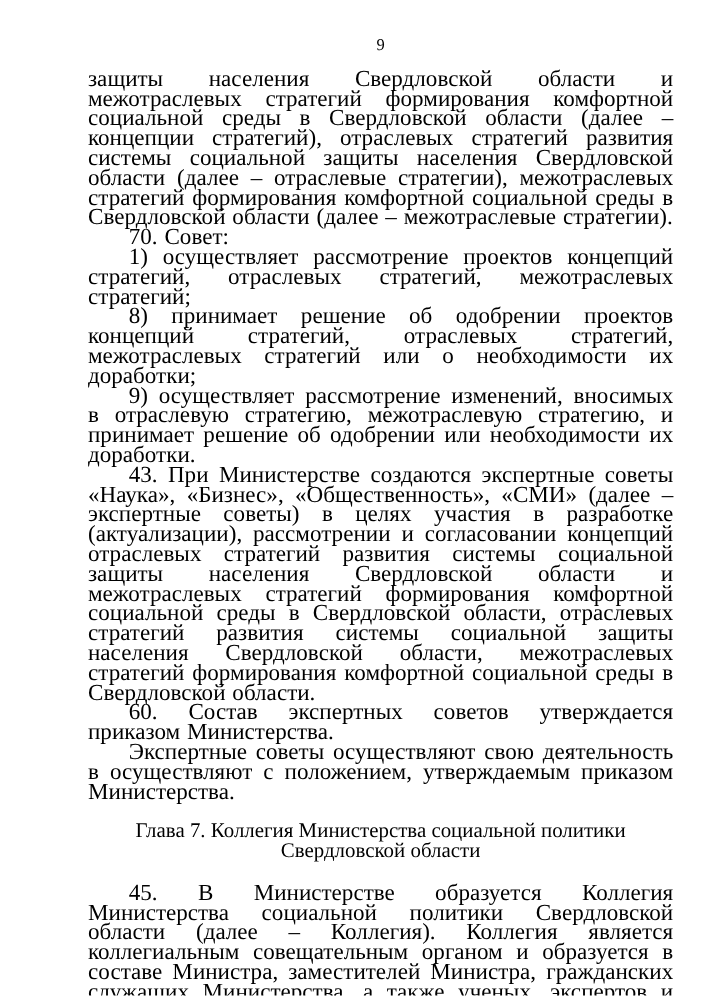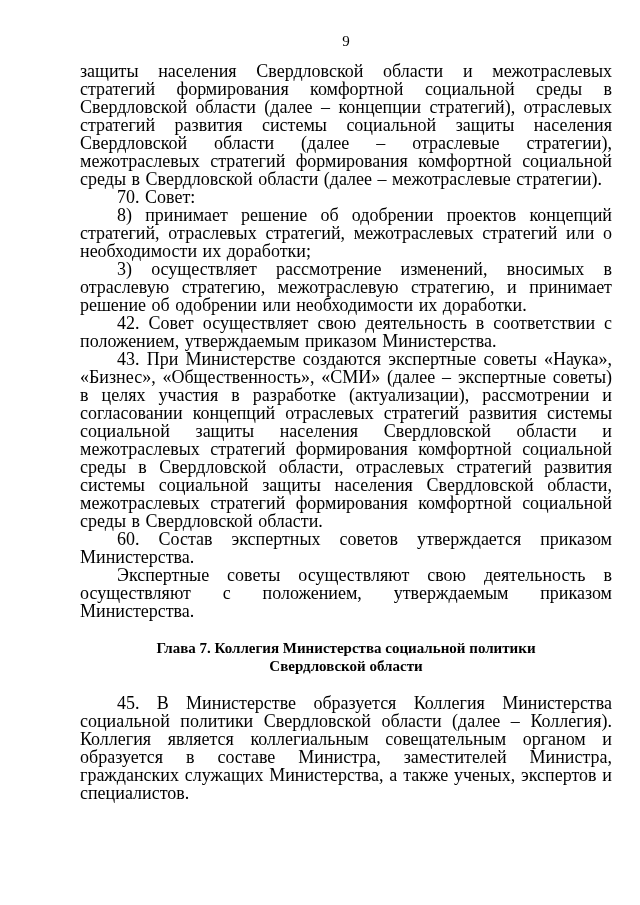--- a/index.html
+++ b/index.html
@@ -22,59 +22,59 @@
     padding: 32px 28px 0 80px;
   }
   .page-number {
     text-align: center;
     font-size: 15px;
     line-height: 18px;
     margin: 0 0 12px 0;
   }
   p.body {
     margin: 0;
-    font-size: 18px;
+    font-size: 21px;
     line-height: 18px;
     text-align: justify;
     text-indent: 37px;
     word-spacing: 1px;
   }
   p.body.no-indent {
     text-indent: 0;
   }
   .chapter-heading {
-    font-size: 15px;
-    font-weight: bold;
+    font-size: 19px;
+    font-weight: normal;
     text-align: center;
     line-height: 18px;
     margin: 19px 0 19px 0;
   }
   .chapter-heading .hline {
     display: block;
   }
 </style>
 </head>
 <body>
 
 <div class="page">
 
   <div class="page-number">9</div>
 
   <p class="body no-indent">защиты населения Свердловской области и межотраслевых стратегий формирования комфортной социальной среды в Свердловской области (далее – концепции стратегий), отраслевых стратегий развития системы социальной защиты населения Свердловской области (далее – отраслевые стратегии), межотраслевых стратегий формирования комфортной социальной среды в Свердловской области (далее – межотраслевые стратегии).</p>
 
 
   <p class="body">70. Совет:</p>
 
+  <p class="body">1) осуществляет рассмотрение проектов концепций стратегий, отраслевых стратегий, межотраслевых стратегий;</p>
 
   <p class="body">8) принимает решение об одобрении проектов концепций стратегий, отраслевых стратегий, межотраслевых стратегий или о необходимости их доработки;</p>
 
-  <p class="body">3) осуществляет рассмотрение изменений, вносимых в отраслевую стратегию, межотраслевую стратегию, и принимает решение об одобрении или необходимости их доработки.</p>
+  <p class="body">9) осуществляет рассмотрение изменений, вносимых в отраслевую стратегию, межотраслевую стратегию, и принимает решение об одобрении или необходимости их доработки.</p>
 
 
-  <p class="body">42. Совет осуществляет свою деятельность в соответствии с положением, утверждаемым приказом Министерства.</p>
 
   <p class="body">43. При Министерстве создаются экспертные советы «Наука», «Бизнес», «Общественность», «СМИ» (далее – экспертные советы) в целях участия в разработке (актуализации), рассмотрении и согласовании концепций отраслевых стратегий развития системы социальной защиты населения Свердловской области и межотраслевых стратегий формирования комфортной социальной среды в Свердловской области, отраслевых стратегий развития системы социальной защиты населения Свердловской области, межотраслевых стратегий формирования комфортной социальной среды в Свердловской области.</p>
 
   <p class="body">60. Состав экспертных советов утверждается приказом Министерства.</p>
 
   <p class="body">Экспертные советы осуществляют свою деятельность в осуществляют с положением, утверждаемым приказом Министерства.</p>
 
   <h2 class="chapter-heading">
     <span class="hline">Глава 7. Коллегия Министерства социальной политики</span>
     <span class="hline">Свердловской области</span>

